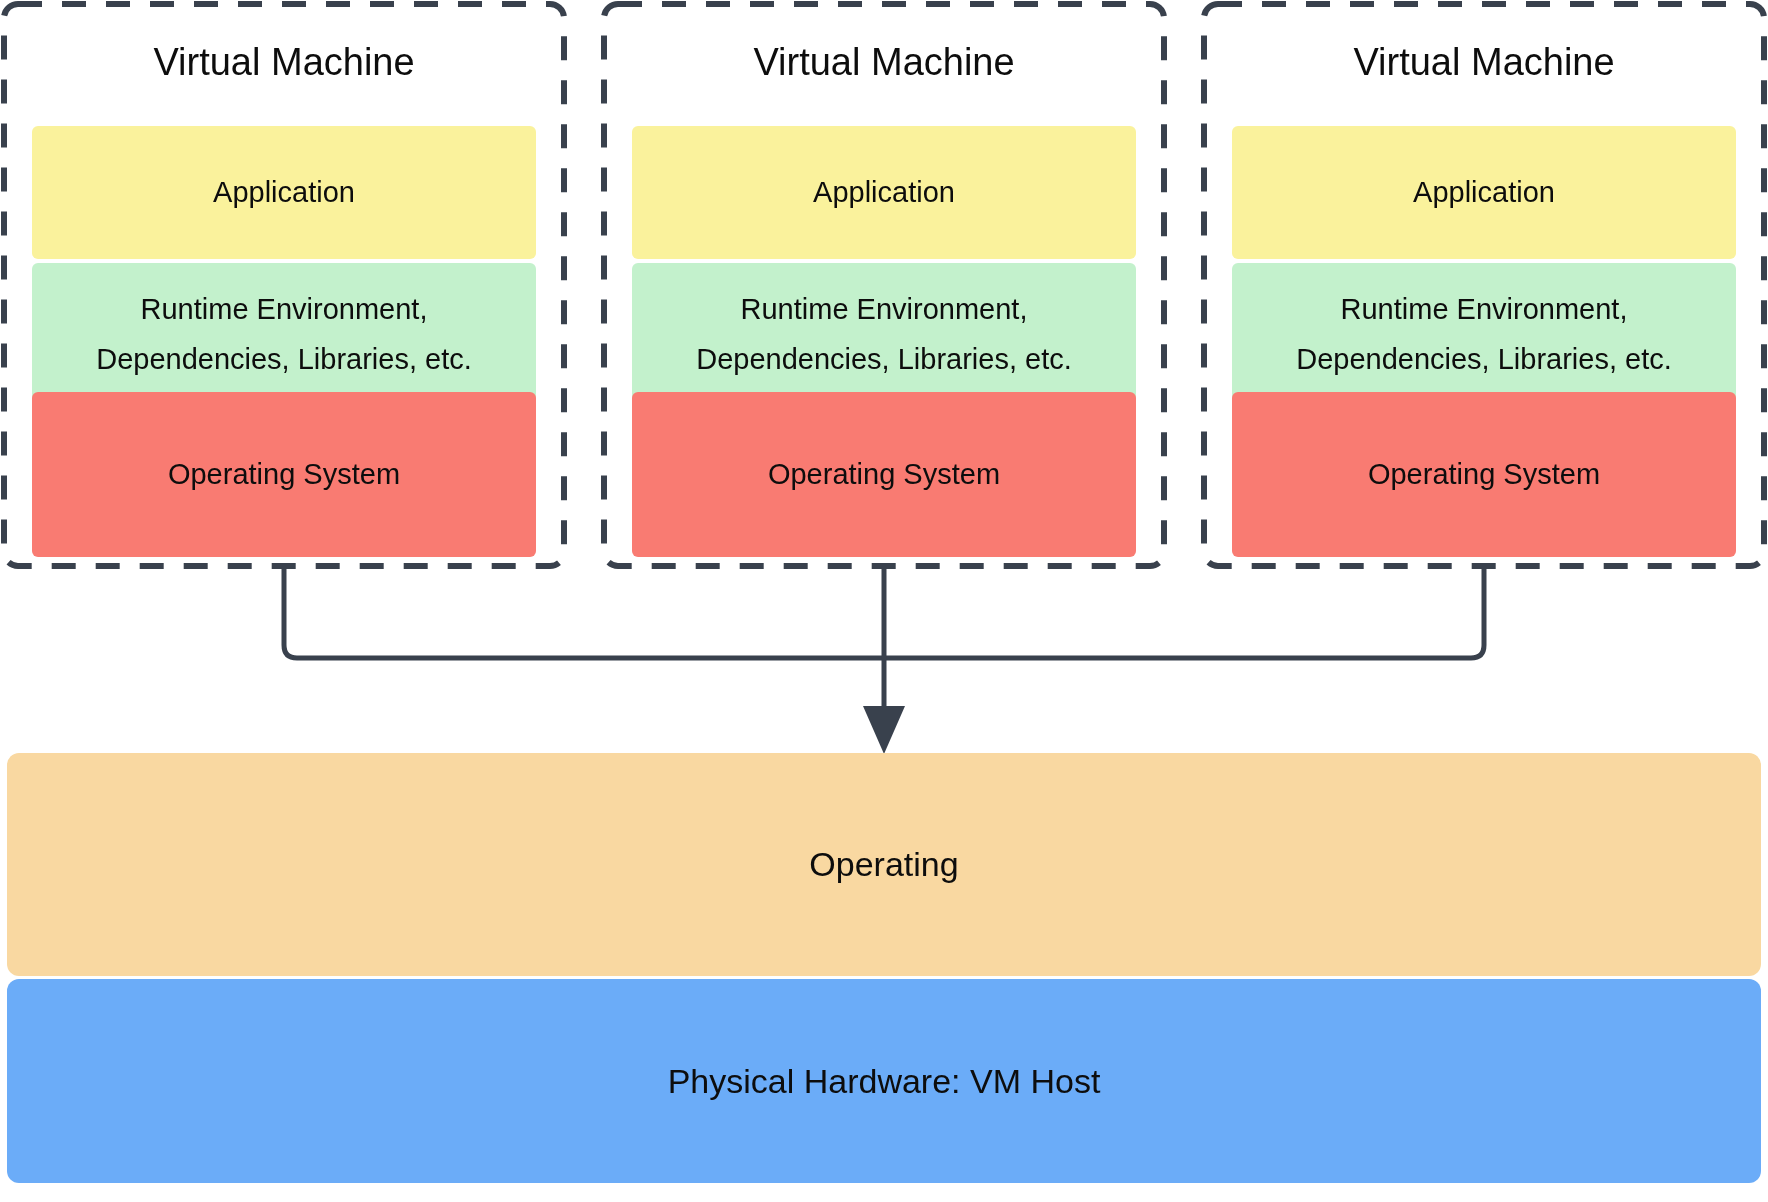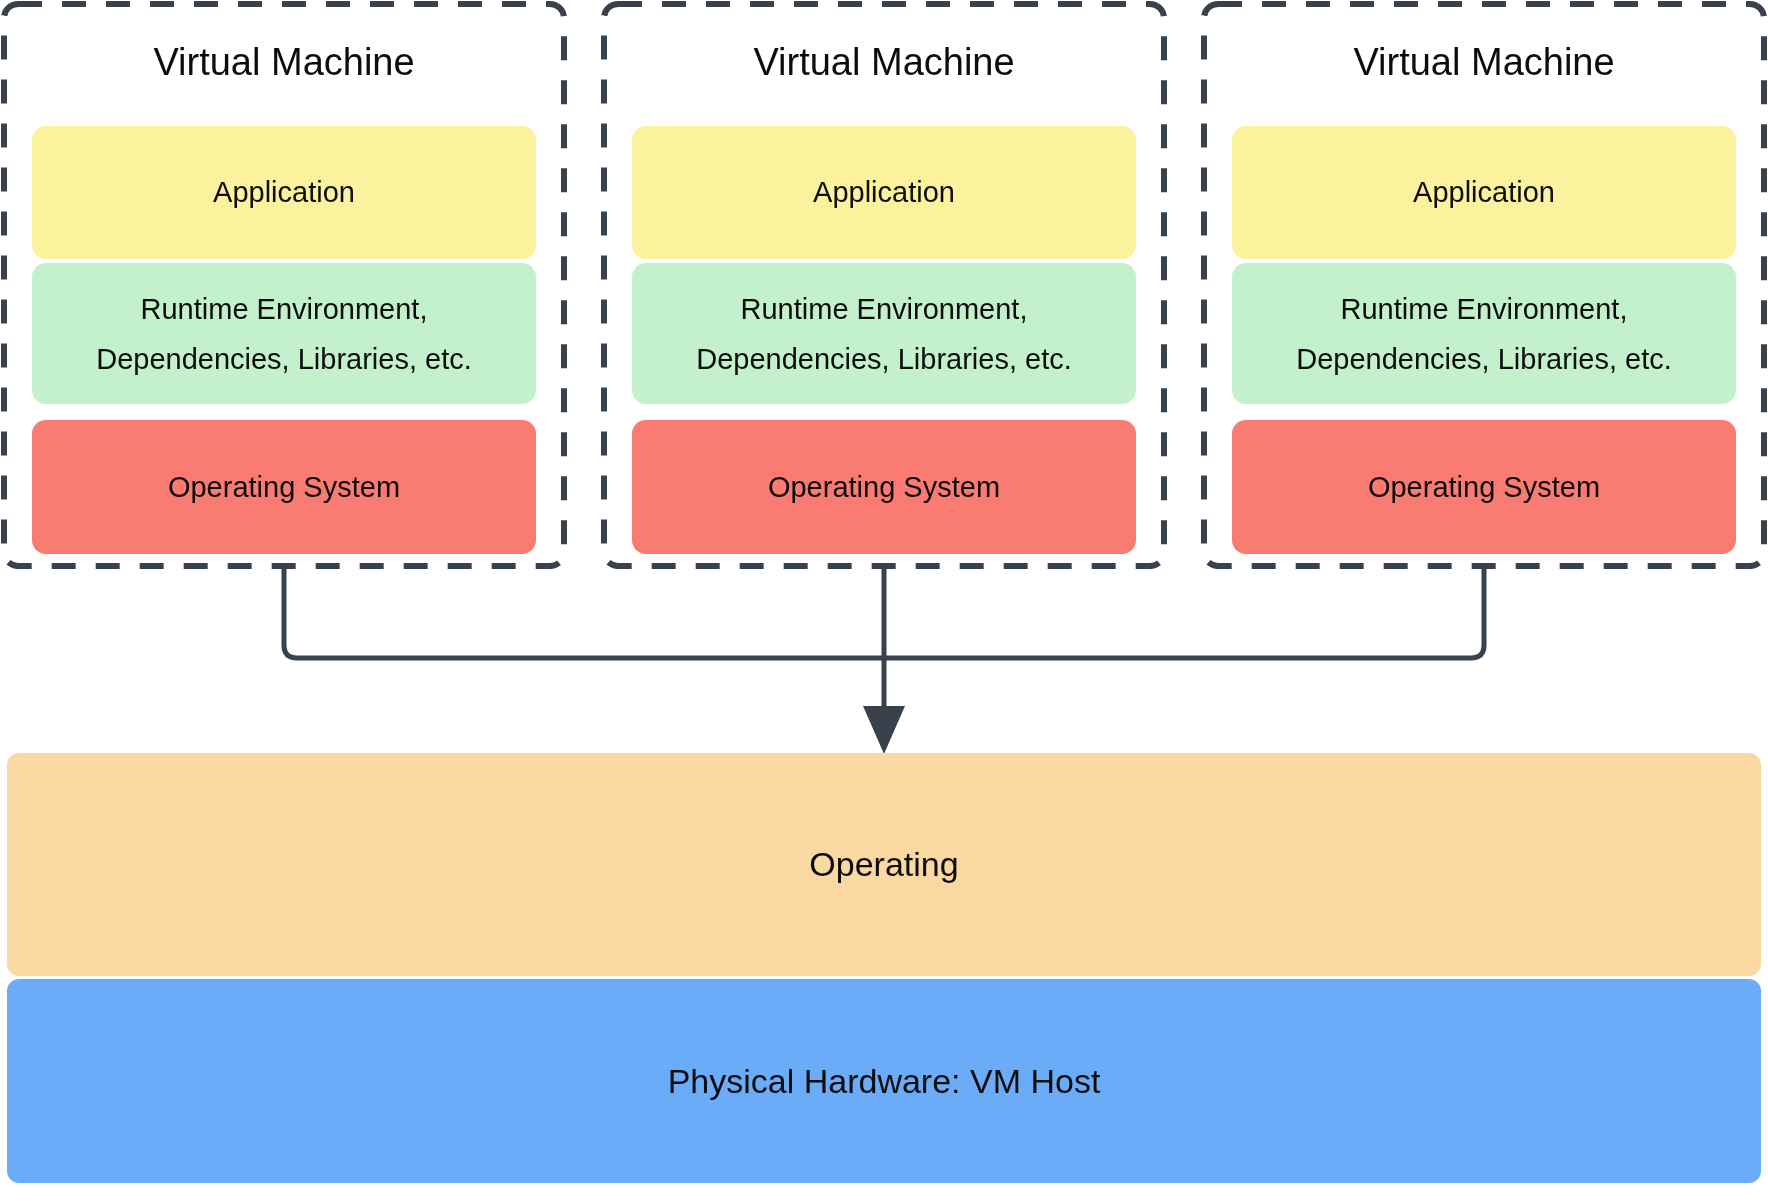--- a/index.html
+++ b/index.html
@@ -61,32 +61,32 @@
     position:absolute;
     top:36px;left:0;right:0;
     text-align:center;
     font-size:38px;
     line-height:44px;
     color:var(--text);
   }
   .layer{
     position:absolute;
     left:28px;right:28px;
-    border-radius:14px;
+    border-radius:6px;
     display:flex;
     flex-direction:column;
     align-items:center;
     justify-content:center;
     text-align:center;
     font-size:29px;
     color:var(--text);
   }
   .layer.app{top:122px;height:133px;background:var(--application);}
   .layer.runtime{top:259px;height:141px;background:var(--runtime);line-height:50px;text-align:right;}
-  .layer.os{top:416px;height:134px;background:var(--os);}
+  .layer.os{top:388px;height:165px;background:var(--os);}
   .band{
     position:absolute;
     left:7px;
     width:1754px;
     border-radius:12px;
     display:flex;
     align-items:center;
     justify-content:center;
     font-size:34px;
     color:var(--text);

